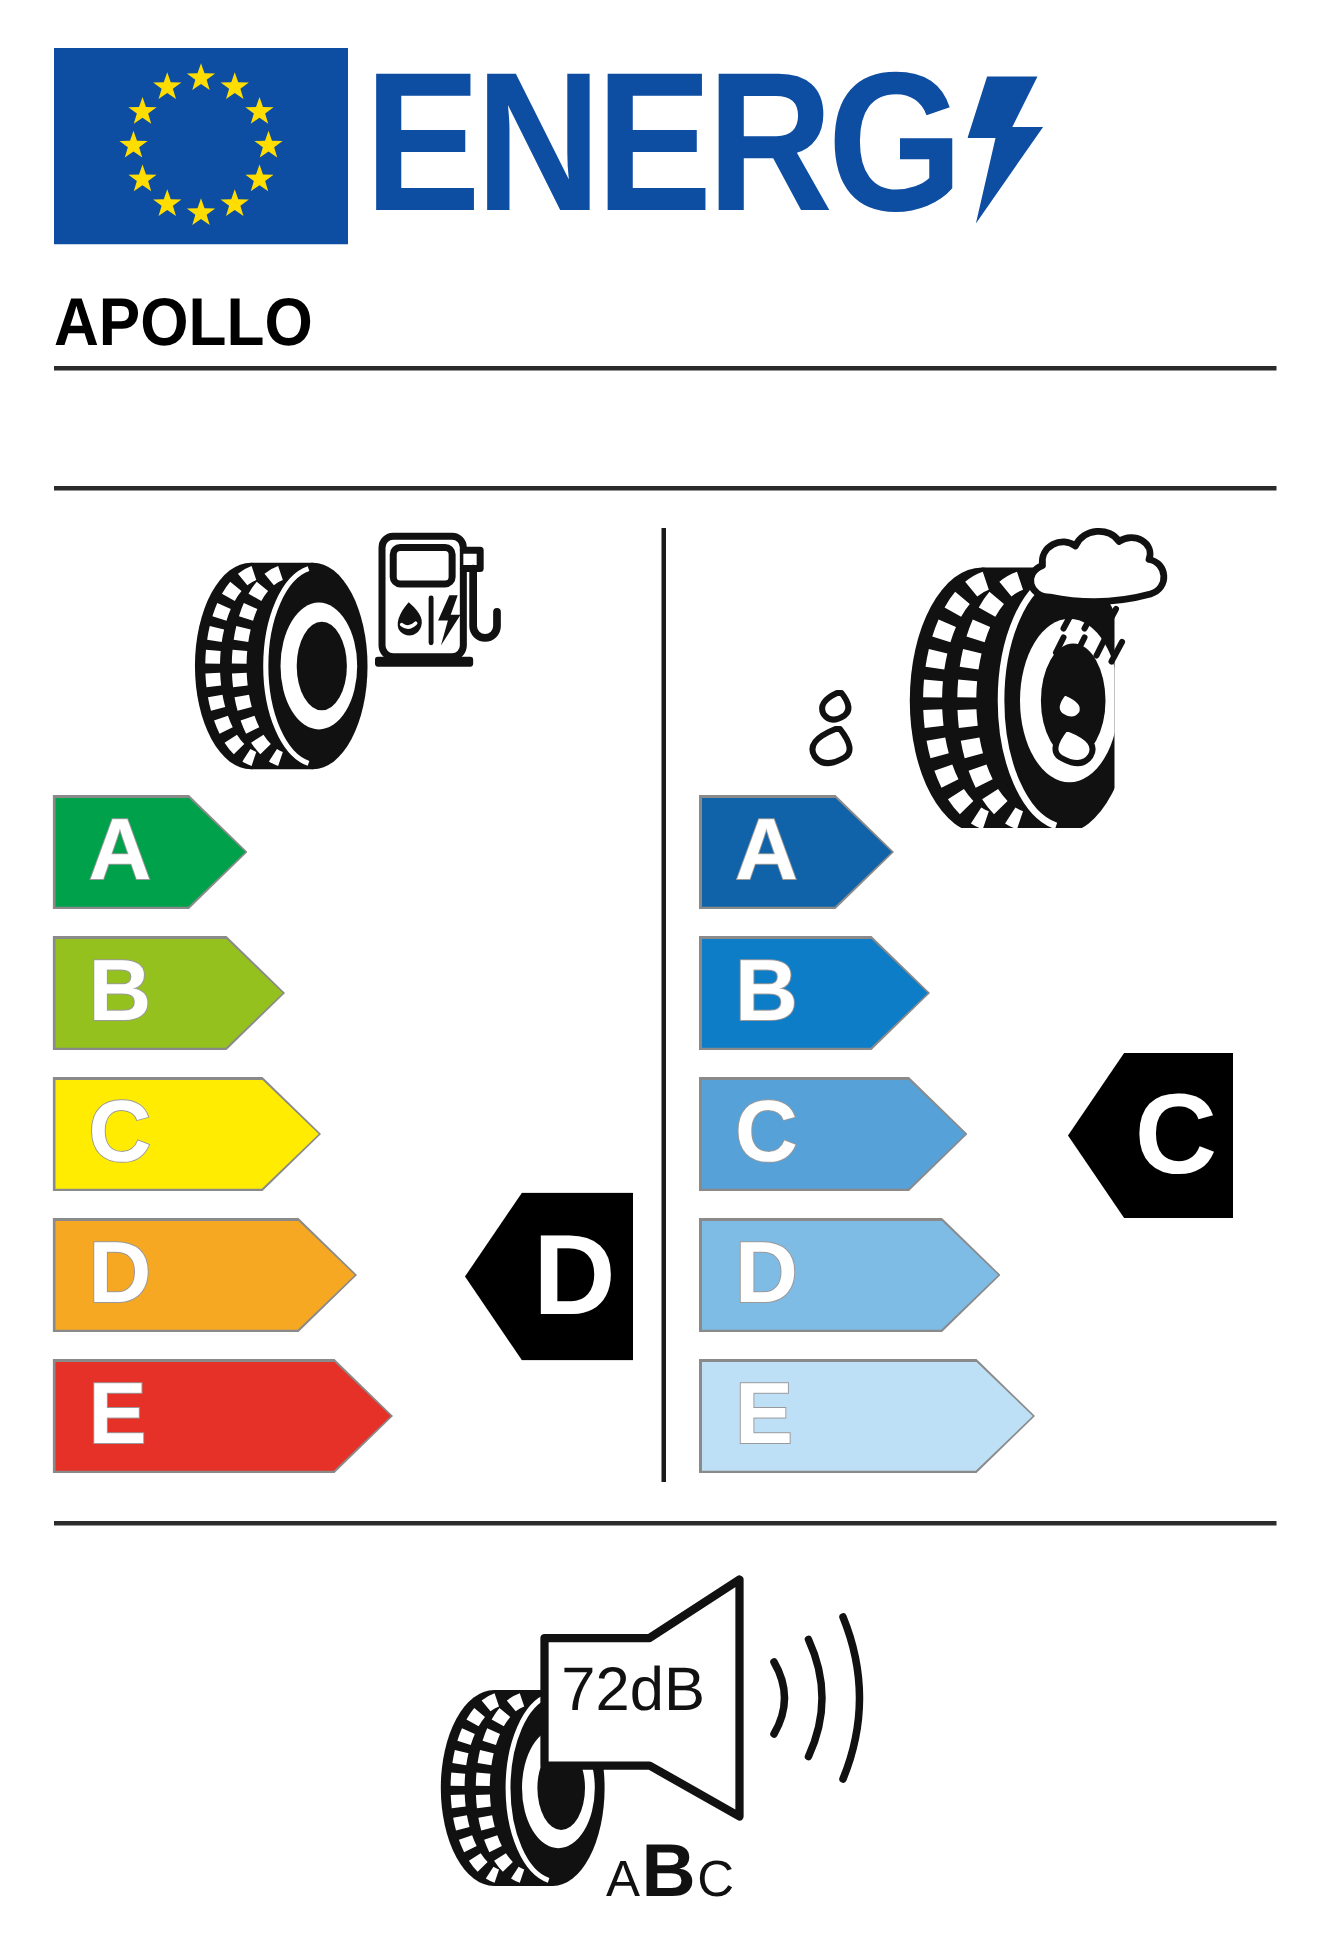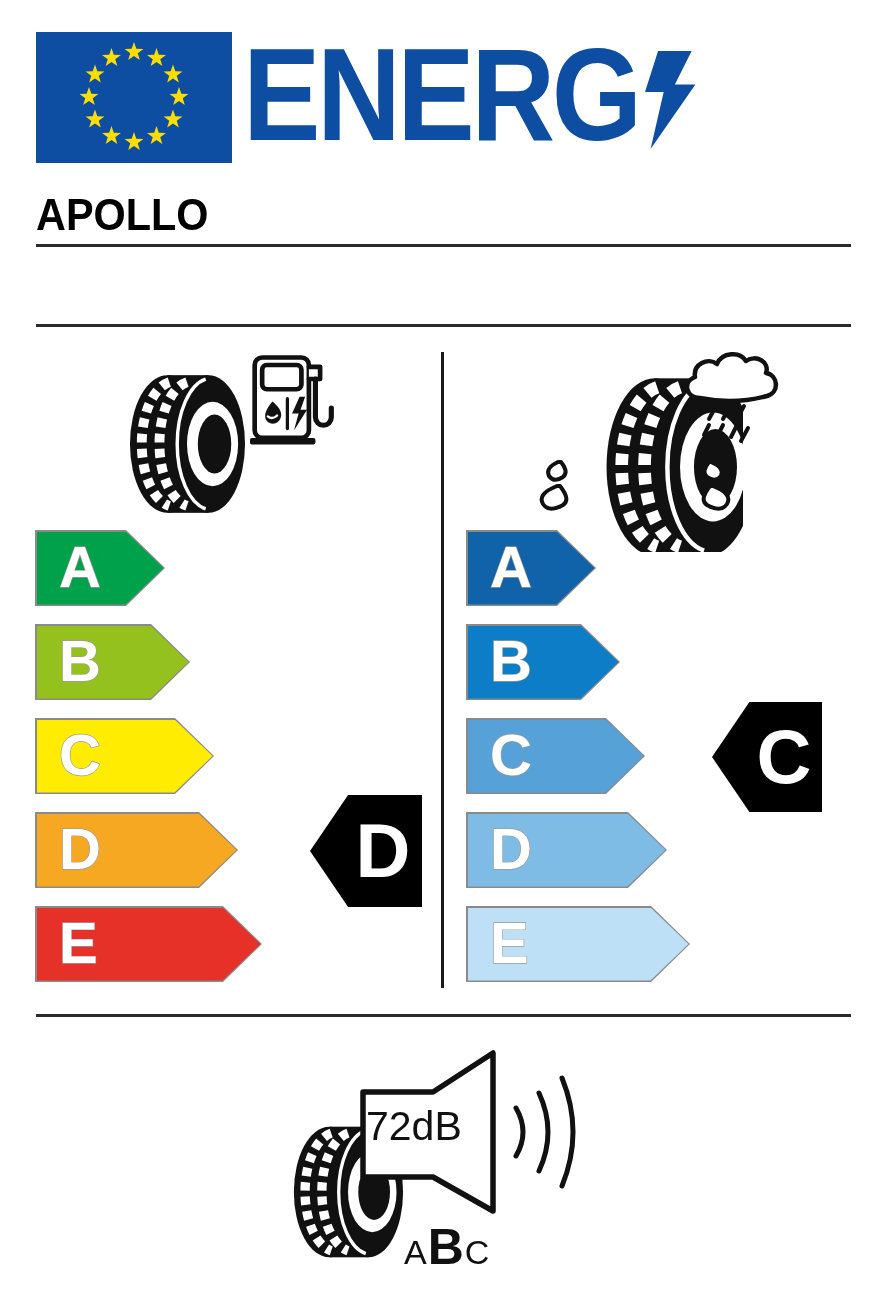--- a/index.html
+++ b/index.html
@@ -50,21 +50,21 @@
     position:absolute;background:#000;color:#fff;
     clip-path:polygon(34% 0,100% 0,100% 100%,34% 100%,0 50%);
     display:flex;align-items:center;justify-content:center;
   }
   .indicator span{font-size:76px;font-weight:bold;line-height:1;margin-left:34px;}
   #fuel-indicator{left:310px;top:795px;width:112px;height:112px;}
   #wet-indicator{left:712px;top:702px;width:110px;height:110px;}
 
   
   #noise-db{
-    position:absolute;left:366px;top:1106px;width:104px;text-align:left;
+    position:absolute;left:366px;top:1106px;width:104px;text-align:right;
     font-size:41px;line-height:1;color:#111;white-space:nowrap;
   }
   #noise-scale{
     position:absolute;left:404px;top:1222px;width:110px;height:45px;
     display:flex;align-items:baseline;justify-content:flex-start;gap:1px;
   }
   #noise-scale span{font-size:34px;line-height:1;color:#111;}
   #noise-scale span.active{font-size:50px;font-weight:bold;}
 
   svg{display:block;}

